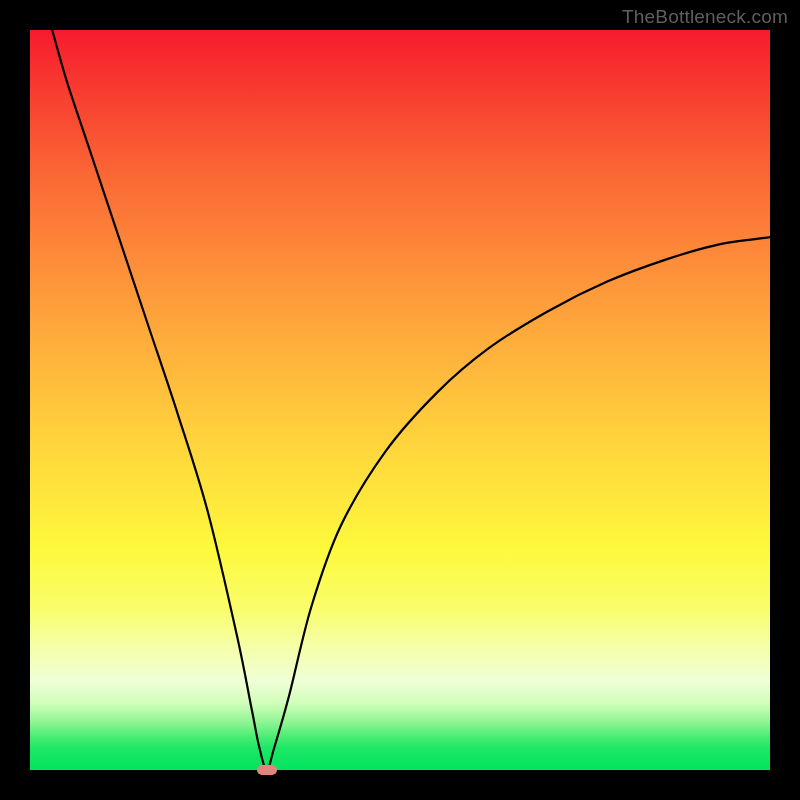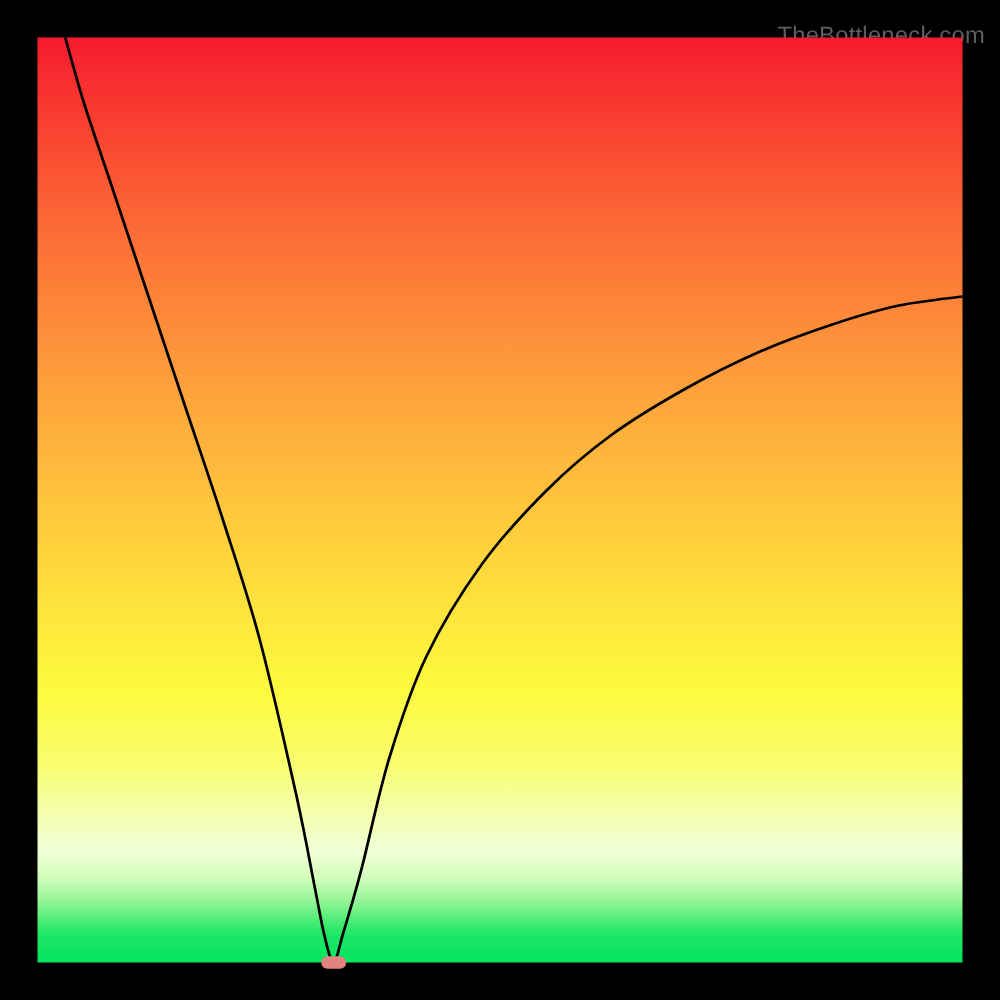--- a/index.html
+++ b/index.html
@@ -64,21 +64,20 @@
     transform: translate(-50%, -50%);
   }
   .watermark {
     position: absolute;
     top: 6px;
     right: 12px;
     color: #5f5f5f;
     font-size: 19px;
     letter-spacing: 0.2px;
     font-weight: 400;
-    margin-top: 12px;
   }
 </style>
 </head>
 <body>
 
 <div class="watermark">TheBottleneck.com</div>
 
 <div class="frame">
 
   <div class="gradient-box">

